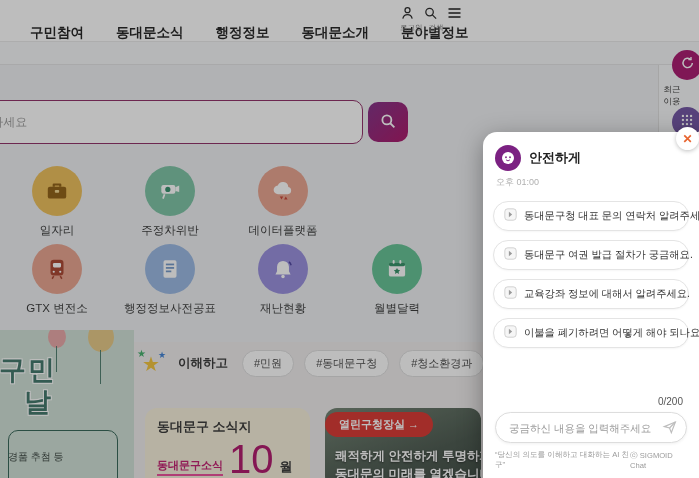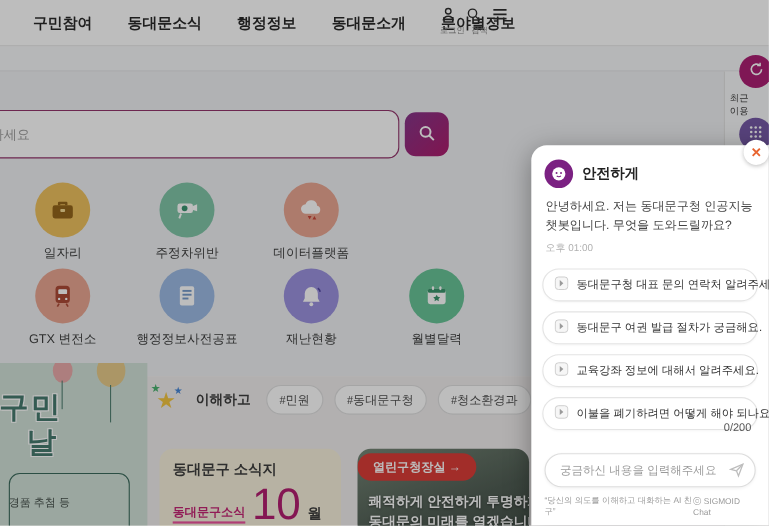--- a/index.html
+++ b/index.html
@@ -2,21 +2,21 @@
 <html><head>
 <meta charset="utf-8">
 <style>
   * { margin:0; padding:0; box-sizing:border-box; }
   html,body { width:699px; height:478px; overflow:hidden; }
   body { font-family:"Liberation Sans","DejaVu Sans",sans-serif; background:#fff; position:relative; }
   .page { position:absolute; inset:0; width:699px; height:478px; overflow:hidden; }
 
   
   .topnav { position:absolute; left:0; top:0; width:699px; height:42px; background:#ffffff; border-bottom:1px solid #e8e8e8; z-index:10; }
-  .nav-items { position:absolute; left:30px; top:0; height:42px; display:flex; align-items:center; gap:32px; }
+  .nav-items { position:absolute; left:30px; top:0; height:42px; display:flex; align-items:flex-end; gap:32px; }
   .nav-item { font-size:13.5px; font-weight:bold; color:#1c1c1c; white-space:nowrap; cursor:pointer; }
   .nav-utils { position:absolute; left:400px; top:5px; width:70px; }
   .util-icons { display:flex; gap:8px; align-items:center; }
   .util-icons svg { display:block; }
   .util-labels { display:flex; gap:6px; margin-top:2px;text-align:center; }
   .util-labels span { font-size:7.5px; color:#777; }
 
   
   .hero { position:absolute; left:0; top:42px; width:699px; height:300px; background:#eef0f3; }
   .hero-strip { position:absolute; left:0; top:42px; width:699px; height:23px; background:#f5f6f8; border-bottom:1px solid #e2e2e4; }
@@ -41,21 +41,21 @@
   .r1 { top:166px; } .r2 { top:244px; }
   .c1 { left:-3px; } .c2 { left:110px; } .c3 { left:223px; } .c4 { left:337px; }
 
   
   .popular { position:absolute; left:140px; top:350px; display:flex; align-items:center; gap:10px; }
   .star-wrap { position:relative; width:28px; height:24px; }
   .star-big { position:absolute; left:2px; top:0; font-size:20px; color:#f2c236; }
   .star-s1 { position:absolute; left:-3px; top:-4px; font-size:10px; color:#3fae68; }
   .star-s2 { position:absolute; left:18px; top:-2px; font-size:9px; color:#3b7fd4; }
   .popular-label { font-size:12.5px; font-weight:bold; color:#333; margin-right:4px; }
-  .tag { background:#fff; border:1px solid #ddd; border-radius:14px; padding:5px 11px; font-size:11px; color:#444; white-space:nowrap; cursor:pointer;font-family:Liberation Serif, serif; }
+  .tag { background:#fff; border:1px solid #ddd; border-radius:14px; padding:5px 11px; font-size:11px; color:#444; white-space:nowrap; cursor:pointer; }
 
   
   .poster { position:absolute; left:0; top:330px; width:134px; height:148px; background:#cfe0d6; overflow:hidden; }
   .balloon { position:absolute; border-radius:50%; }
   .b1 { left:48px; top:-4px; width:18px; height:22px; background:#e8a5a5; }
   .b2 { left:88px; top:-8px; width:26px; height:30px; background:#e5c883; }
   .bstring { position:absolute; width:1px; background:#4a7a6b; }
   .poster-title { position:absolute; left:-30px; top:22px; font-size:27px; font-weight:bold; color:#3b7366; letter-spacing:2px;
       text-shadow:-1px -1px 0 #fff,1px -1px 0 #fff,-1px 1px 0 #fff,1px 1px 0 #fff; }
   .poster-title2 { position:absolute; left:24px; top:54px; font-size:27px; font-weight:bold; color:#3b7366;
@@ -86,21 +86,21 @@
   .chat-close span { color:#e8642f; font-size:12px; font-weight:bold; line-height:1; }
   .chat-head { display:flex; align-items:center; gap:8px; padding:13px 12px 0 12px; }
   .chat-logo { width:26px; height:26px; border-radius:50%; background:#7b2182; display:flex; align-items:center; justify-content:center; flex:0 0 26px; }
   .chat-title { font-size:13px; font-weight:bold; color:#222; }
   .chat-greeting { padding:9px 14px 0 13px; font-size:11px; line-height:1.55; color:#444; }
   .chat-time { padding:5px 0 0 13px; font-size:9px; color:#b0b0b0; }
   .suggestions { padding:12px 10px 0 10px; }
   .sug-btn { width:100%; display:flex; align-items:center; gap:7px; background:#fff; border:1px solid #e4e4e4; border-radius:17px; padding:6px 10px; margin-bottom:9px; cursor:pointer; box-shadow:0 1px 2px rgba(0,0,0,0.04); }
   .sug-btn span.txt { font-size:10.3px; color:#333; white-space:nowrap; }
   .chat-bottom { position:absolute; left:0; bottom:8px; width:216px; }
-  .char-count { text-align:right; padding-right:16px; font-size:10px; color:#555; margin-bottom:17px; }
+  .char-count { text-align:right; padding-right:16px; font-size:10px; color:#555; margin-bottom:5px; }
   .chat-inputwrap { position:relative; margin:0 12px; }
   .chat-input { width:100%; height:31px; border:1px solid #ddd; border-radius:16px; padding:0 34px 0 13px; font-size:10.5px; color:#333; outline:none; box-shadow:0 1px 3px rgba(0,0,0,0.06); }
   .chat-input::placeholder { color:#9a9a9a; }
   .send-btn { position:absolute; right:8px; top:7px; width:18px; height:18px; border:none; background:transparent; cursor:pointer; padding:0; }
   .chat-footer { display:flex; justify-content:space-between; align-items:center; padding:7px 12px 0 12px; font-size:7.6px; color:#9a9a9a; }
   .chat-footer .right { display:flex; align-items:center; gap:3px; }
 </style>
 </head>
 <body>
 
@@ -308,21 +308,20 @@
       <div class="chat-logo">
         <svg width="18" height="18" viewBox="0 0 24 24">
             <circle cx="12" cy="12" r="8" fill="#fff"></circle>
             <circle cx="9.3" cy="11" r="1.2" fill="#7b2182"></circle>
             <circle cx="14.7" cy="11" r="1.2" fill="#7b2182"></circle>
             <path d="M9.5 14.5a3.4 3.4 0 005 0" stroke="#7b2182" stroke-width="1.3" fill="none"></path>
           </svg>
       </div>
       <span class="chat-title">안전하게</span>
     </div>
-    <div class="chat-greeting">안녕하세요. 저는 동대문구청 인공지능 챗봇입니다. 무엇을 도와드릴까요?</div>
     <div class="chat-time">오후 01:00</div>
 
     <div class="suggestions">
       <button class="sug-btn">
         <span><svg width="13" height="13" viewBox="0 0 16 16">
               <rect x="1" y="1" width="14" height="14" rx="3.5" fill="#f6f6f6" stroke="#c9c9c9"></rect>
               <path d="M6 4.5l4 3.5-4 3.5z" fill="#9a9a9a"></path>
             </svg></span>
         <span class="txt">동대문구청 대표 문의 연락처 알려주세요.</span>
       </button>

